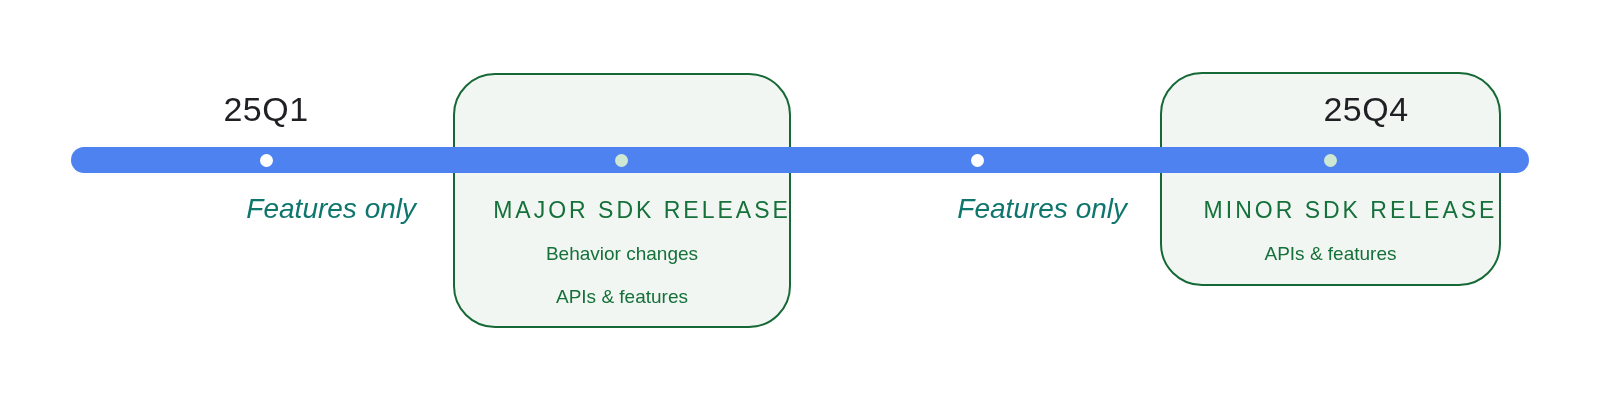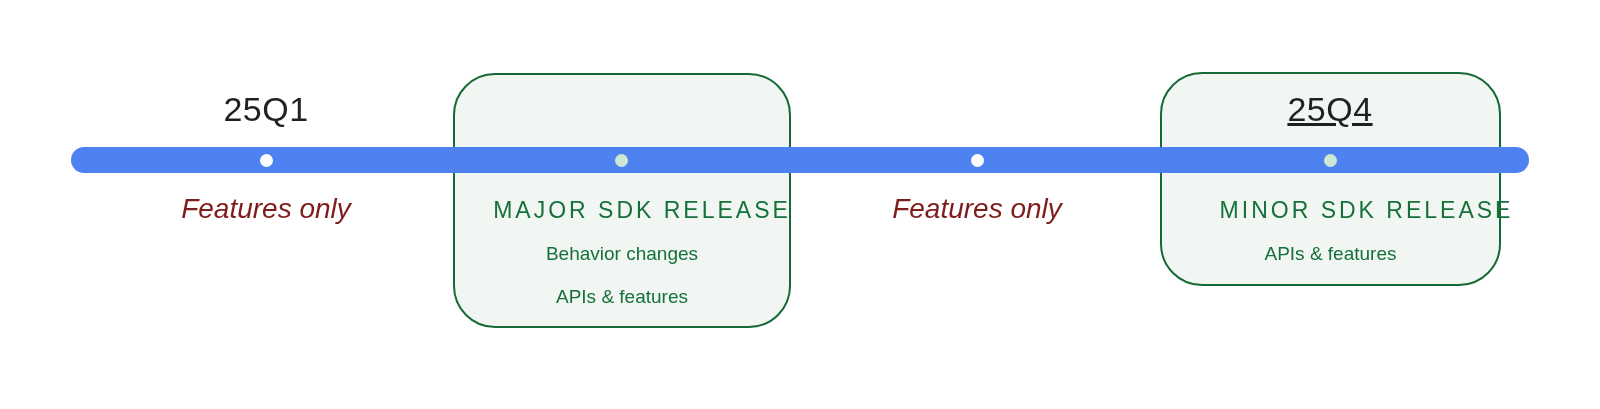--- a/index.html
+++ b/index.html
@@ -60,52 +60,52 @@
     text-align: center;
     font-size: 34px;
     line-height: 34px;
     font-weight: 500;
     color: #1f2023;
     letter-spacing: 0.5px;
   }
   .qlabel.l0 { left: 116px; }
   .qlabel.l1 { left: 472px; }
   .qlabel.l2 { left: 827px; }
-  .qlabel.l3 { left: 1180px; text-decoration: underline; }
+  .qlabel.l3 { left: 1216px; }
 
   
   .note {
     position: absolute;
     top: 192px;
     width: 300px;
-    text-align: center;
+    text-align: right;
     font-style: italic;
     font-weight: 500;
     font-size: 28px;
     line-height: 34px;
-    color: #7f1d1d;
+    color: #0f766e;
   }
   .note.n0 { left: 116px; }
   .note.n2 { left: 827px; }
 
   
   .card-heading {
     position: absolute;
     top: 196px;
     text-align: center;
     font-size: 23px;
     line-height: 28px;
     font-weight: 500;
     letter-spacing: 3px;
     color: #15703a;
     white-space: nowrap;
     padding-left: 20px;
   }
   .card-heading.h1 { left: 453px;  width: 338px; }
-  .card-heading.h3 { left: 1160px; width: 341px; margin-left: 16px; }
+  .card-heading.h3 { left: 1160px; width: 341px; }
 
   .card-detail {
     position: absolute;
     text-align: center;
     font-size: 19px;
     line-height: 32px;
     font-weight: 500;
     color: #15703a;
     white-space: nowrap;
   }

